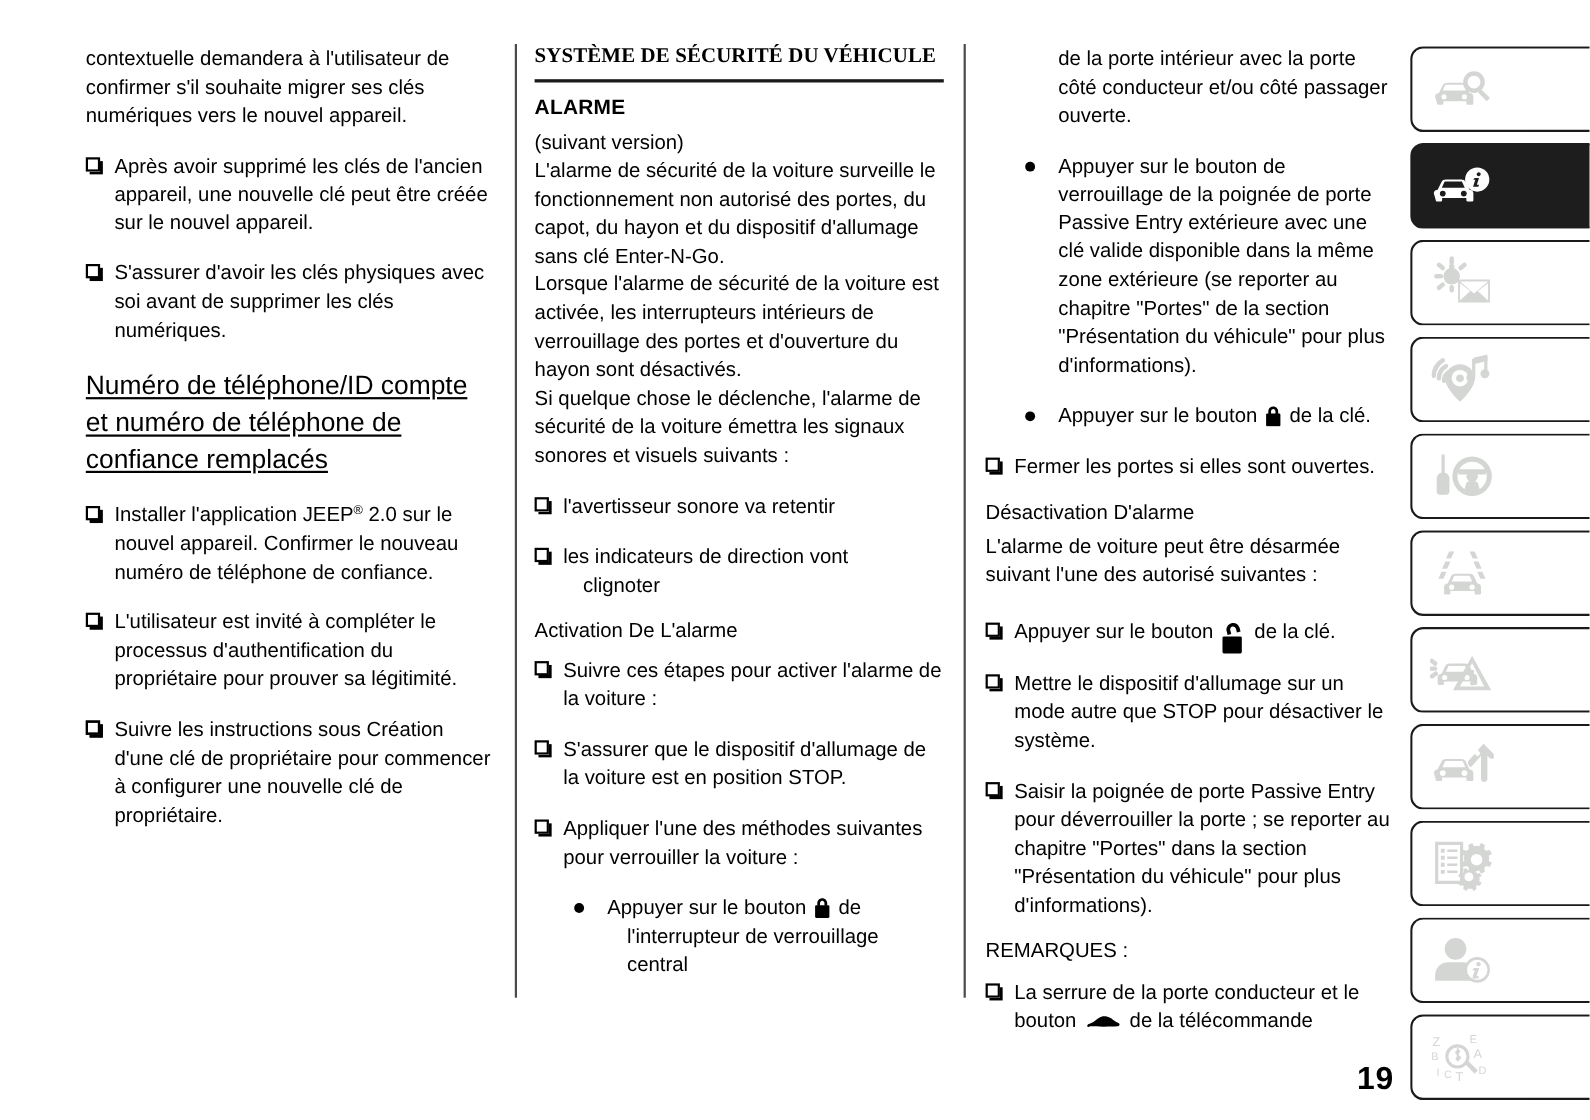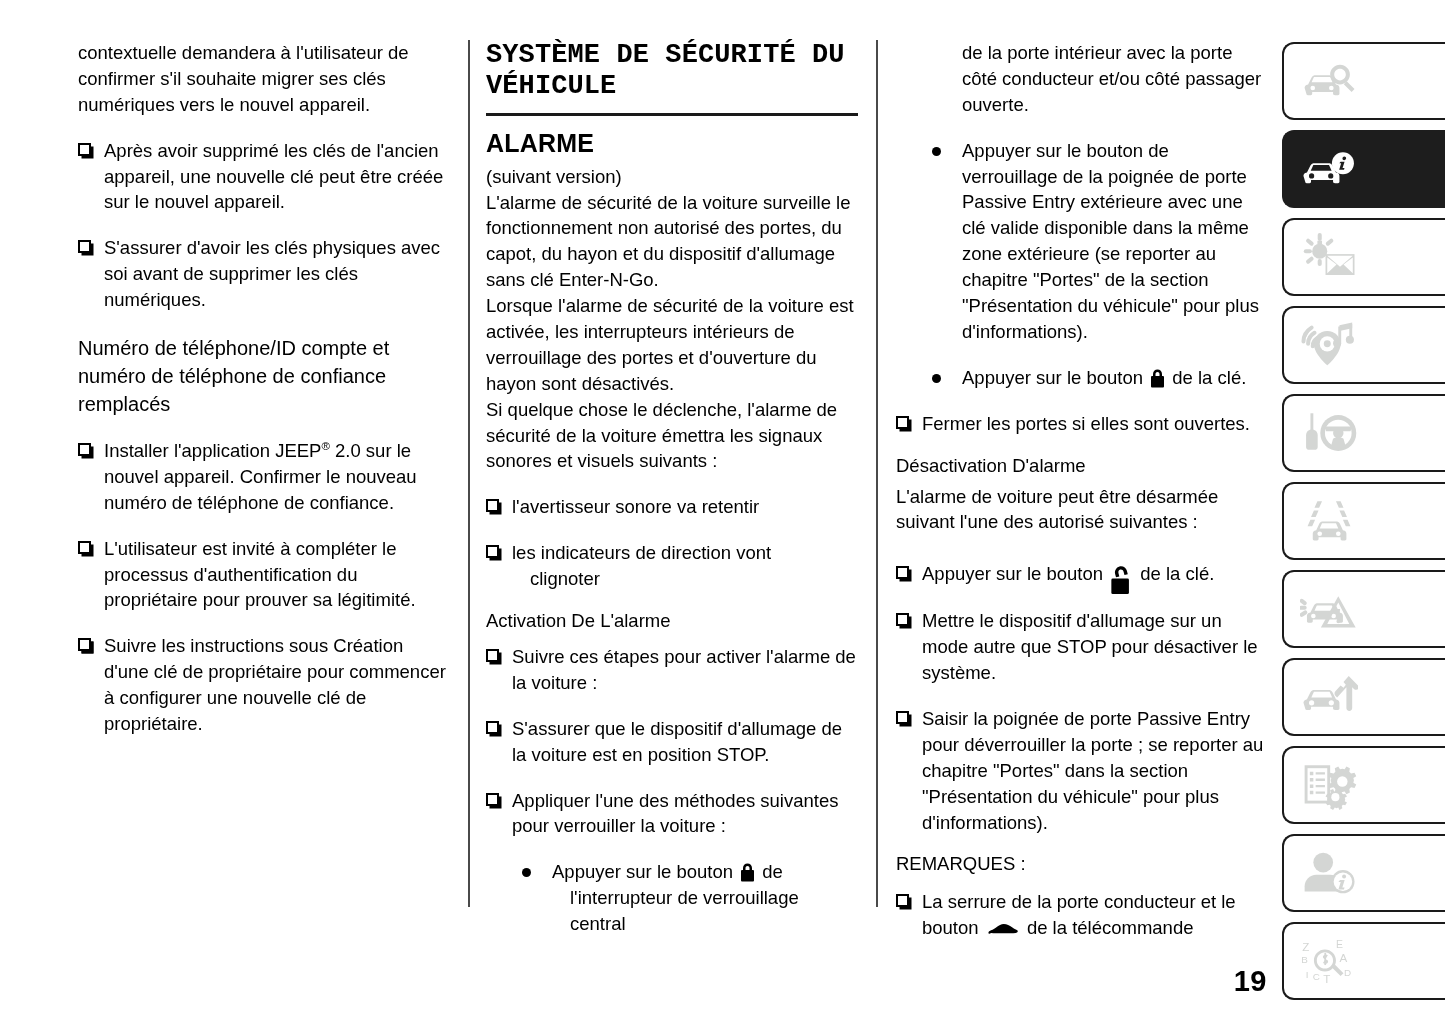--- a/index.html
+++ b/index.html
@@ -48,52 +48,53 @@
     top: 40px;
     width: 2px;
     height: 867px;
     background: #4a4a4a;
   }
   .divider-1 { left: 468px; }
   .divider-2 { left: 876px; }
 
   
   .h1 {
-    font-size: 27px;
+    font-size: 19px;
     font-weight: 800;
     line-height: 1.16;
     letter-spacing: 0.1px;
     margin: 0 0 4px 0;
-    font-family: Liberation Mono, monospace;
+    font-family: Liberation Serif, serif;
   }
   .rule {
     height: 3px;
     background: #1a1a1a;
     margin: 10px 0 13px 0;
   }
   .h2 {
-    font-size: 25px;
+    font-size: 19px;
     font-weight: 800;
     letter-spacing: 0.2px;
     margin: 0 0 6px 0;
   }
   .h3 {
     font-size: 18.5px;
     font-weight: 400;
     margin: 18px 0 7px 0;
   }
   p.body {
     font-size: 18.5px;
     line-height: 1.40;
     margin: 0;
   }
   .underline-head {
-    font-size: 20px;
+    font-size: 24px;
     line-height: 1.40;
     margin: 21px 0 0 0;
+    text-decoration: underline;
     text-underline-offset: 2.5px;
   }
 
   
   ul.sq, ul.dot {
     list-style: none;
     margin: 0;
     padding: 0;
   }
   li.sq-item {

